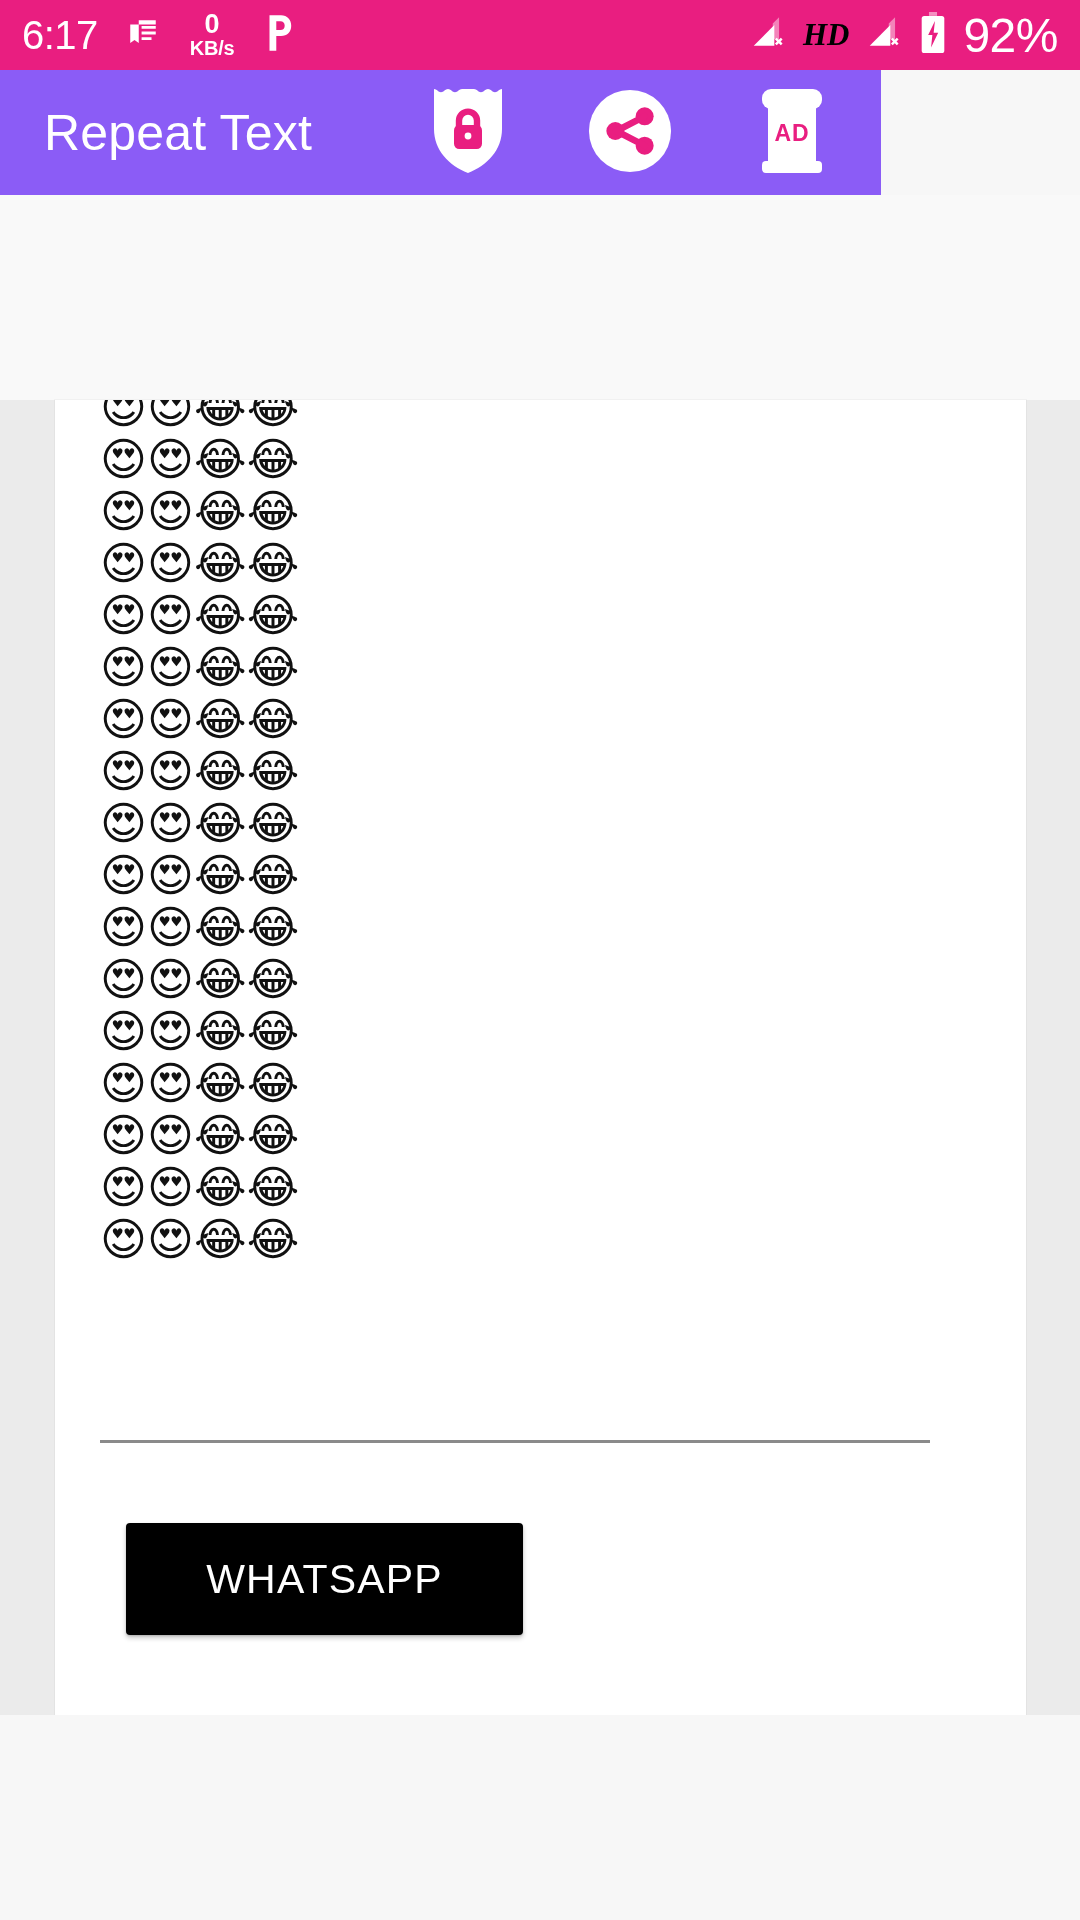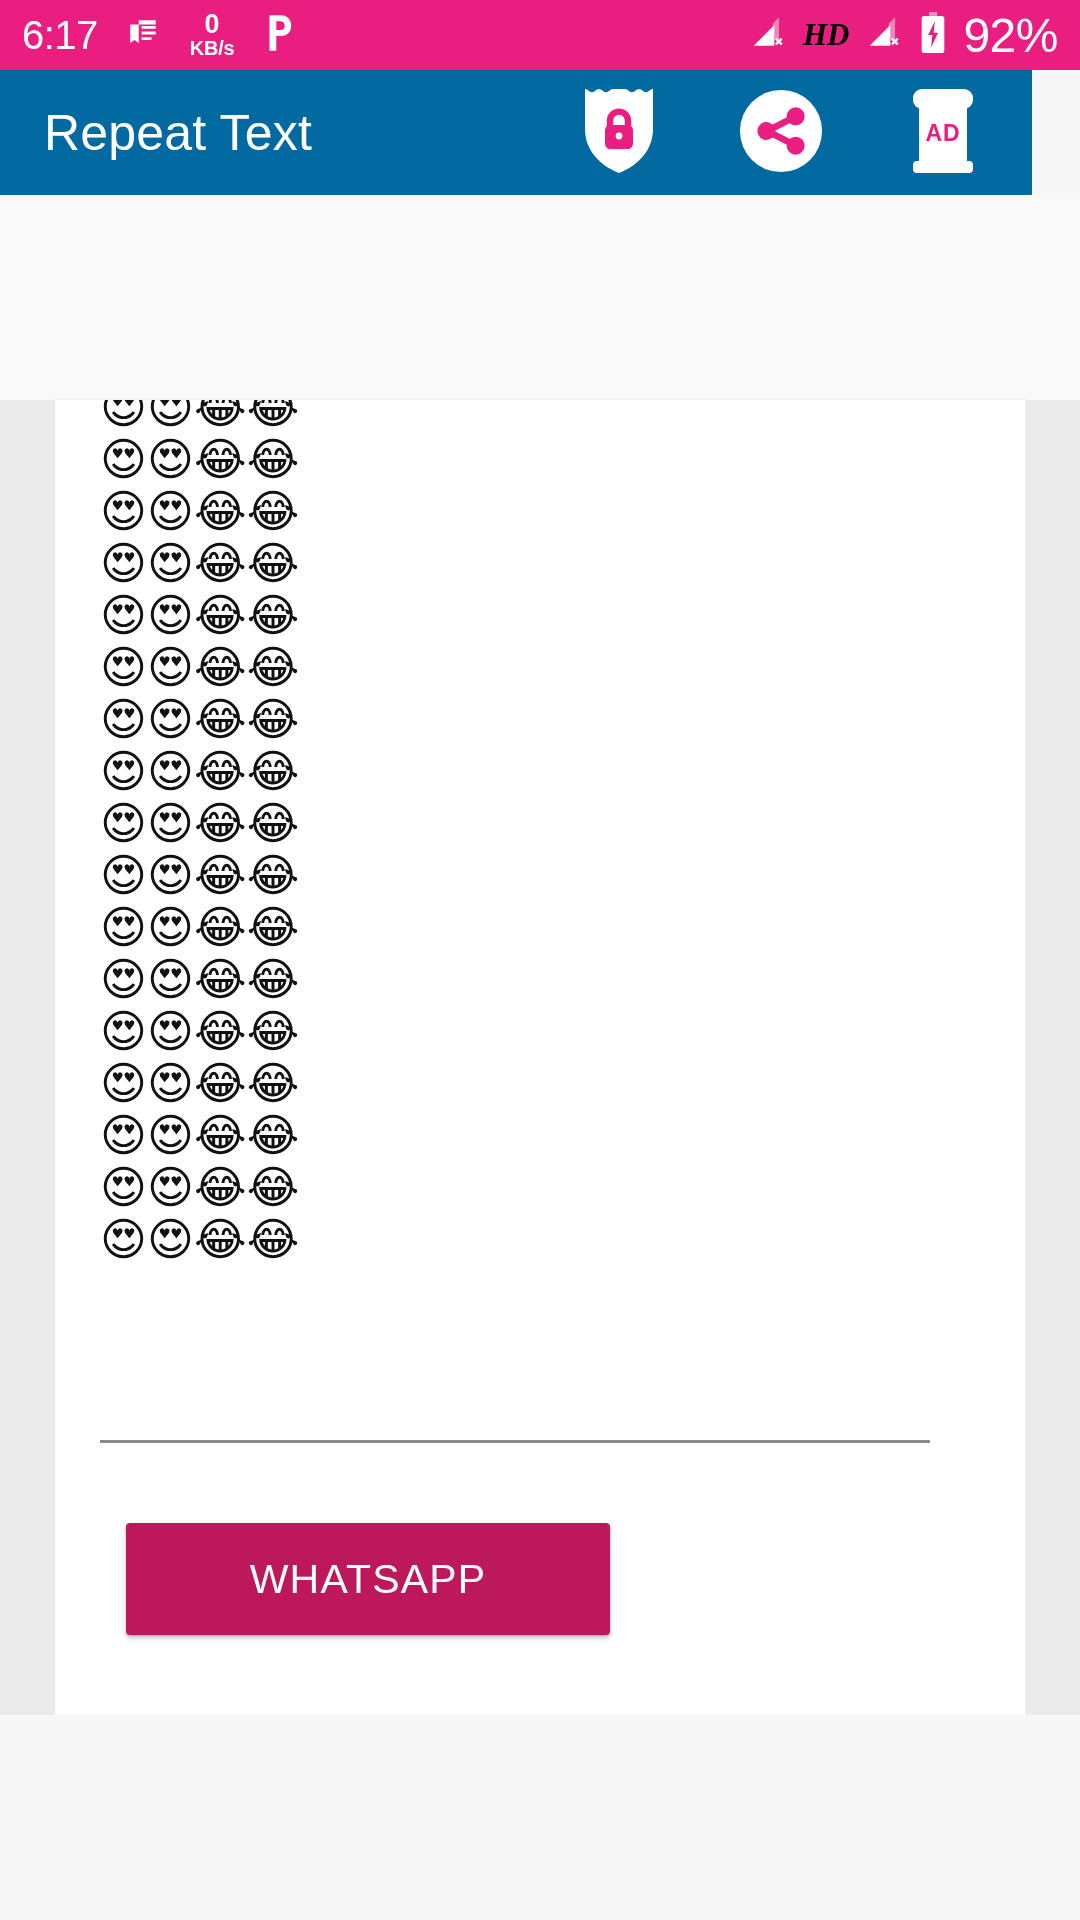--- a/index.html
+++ b/index.html
@@ -74,22 +74,22 @@
     color: #fff;
     font-size: 48px;
     font-weight: 500;
     letter-spacing: -0.5px;
   }
 
   
   .appbar {
     position: absolute;
     left: 0; top: 70px;
-    width: 1032px; height: 125px;
-    background: #0369a1;
+    width: 881px; height: 125px;
+    background: #8b5cf6;
     display: flex;
     align-items: center;
     box-sizing: border-box;
     padding-left: 44px;
     padding-right: 24px;
   }
   .appbar-title {
     color: #ffffff;
     font-size: 50px;
     font-weight: 400;
@@ -170,23 +170,23 @@
     width: 830px;
     height: 3px;
     background: #8a8a8a;
   }
 
   
   .wa-button {
     position: absolute;
     left: 71px;
     top: 1123px;
-    width: 484px;
+    width: 397px;
     height: 112px;
-    background: #be185d;
+    background: #000000;
     border: none;
     border-radius: 4px;
     color: #ffffff;
     font-family: "Liberation Sans", sans-serif;
     font-size: 41px;
     font-weight: 400;
     letter-spacing: 1.2px;
     cursor: pointer;
     box-shadow: 0 3px 5px rgba(0,0,0,0.22), 0 1px 2px rgba(0,0,0,0.14);
     display: flex;

